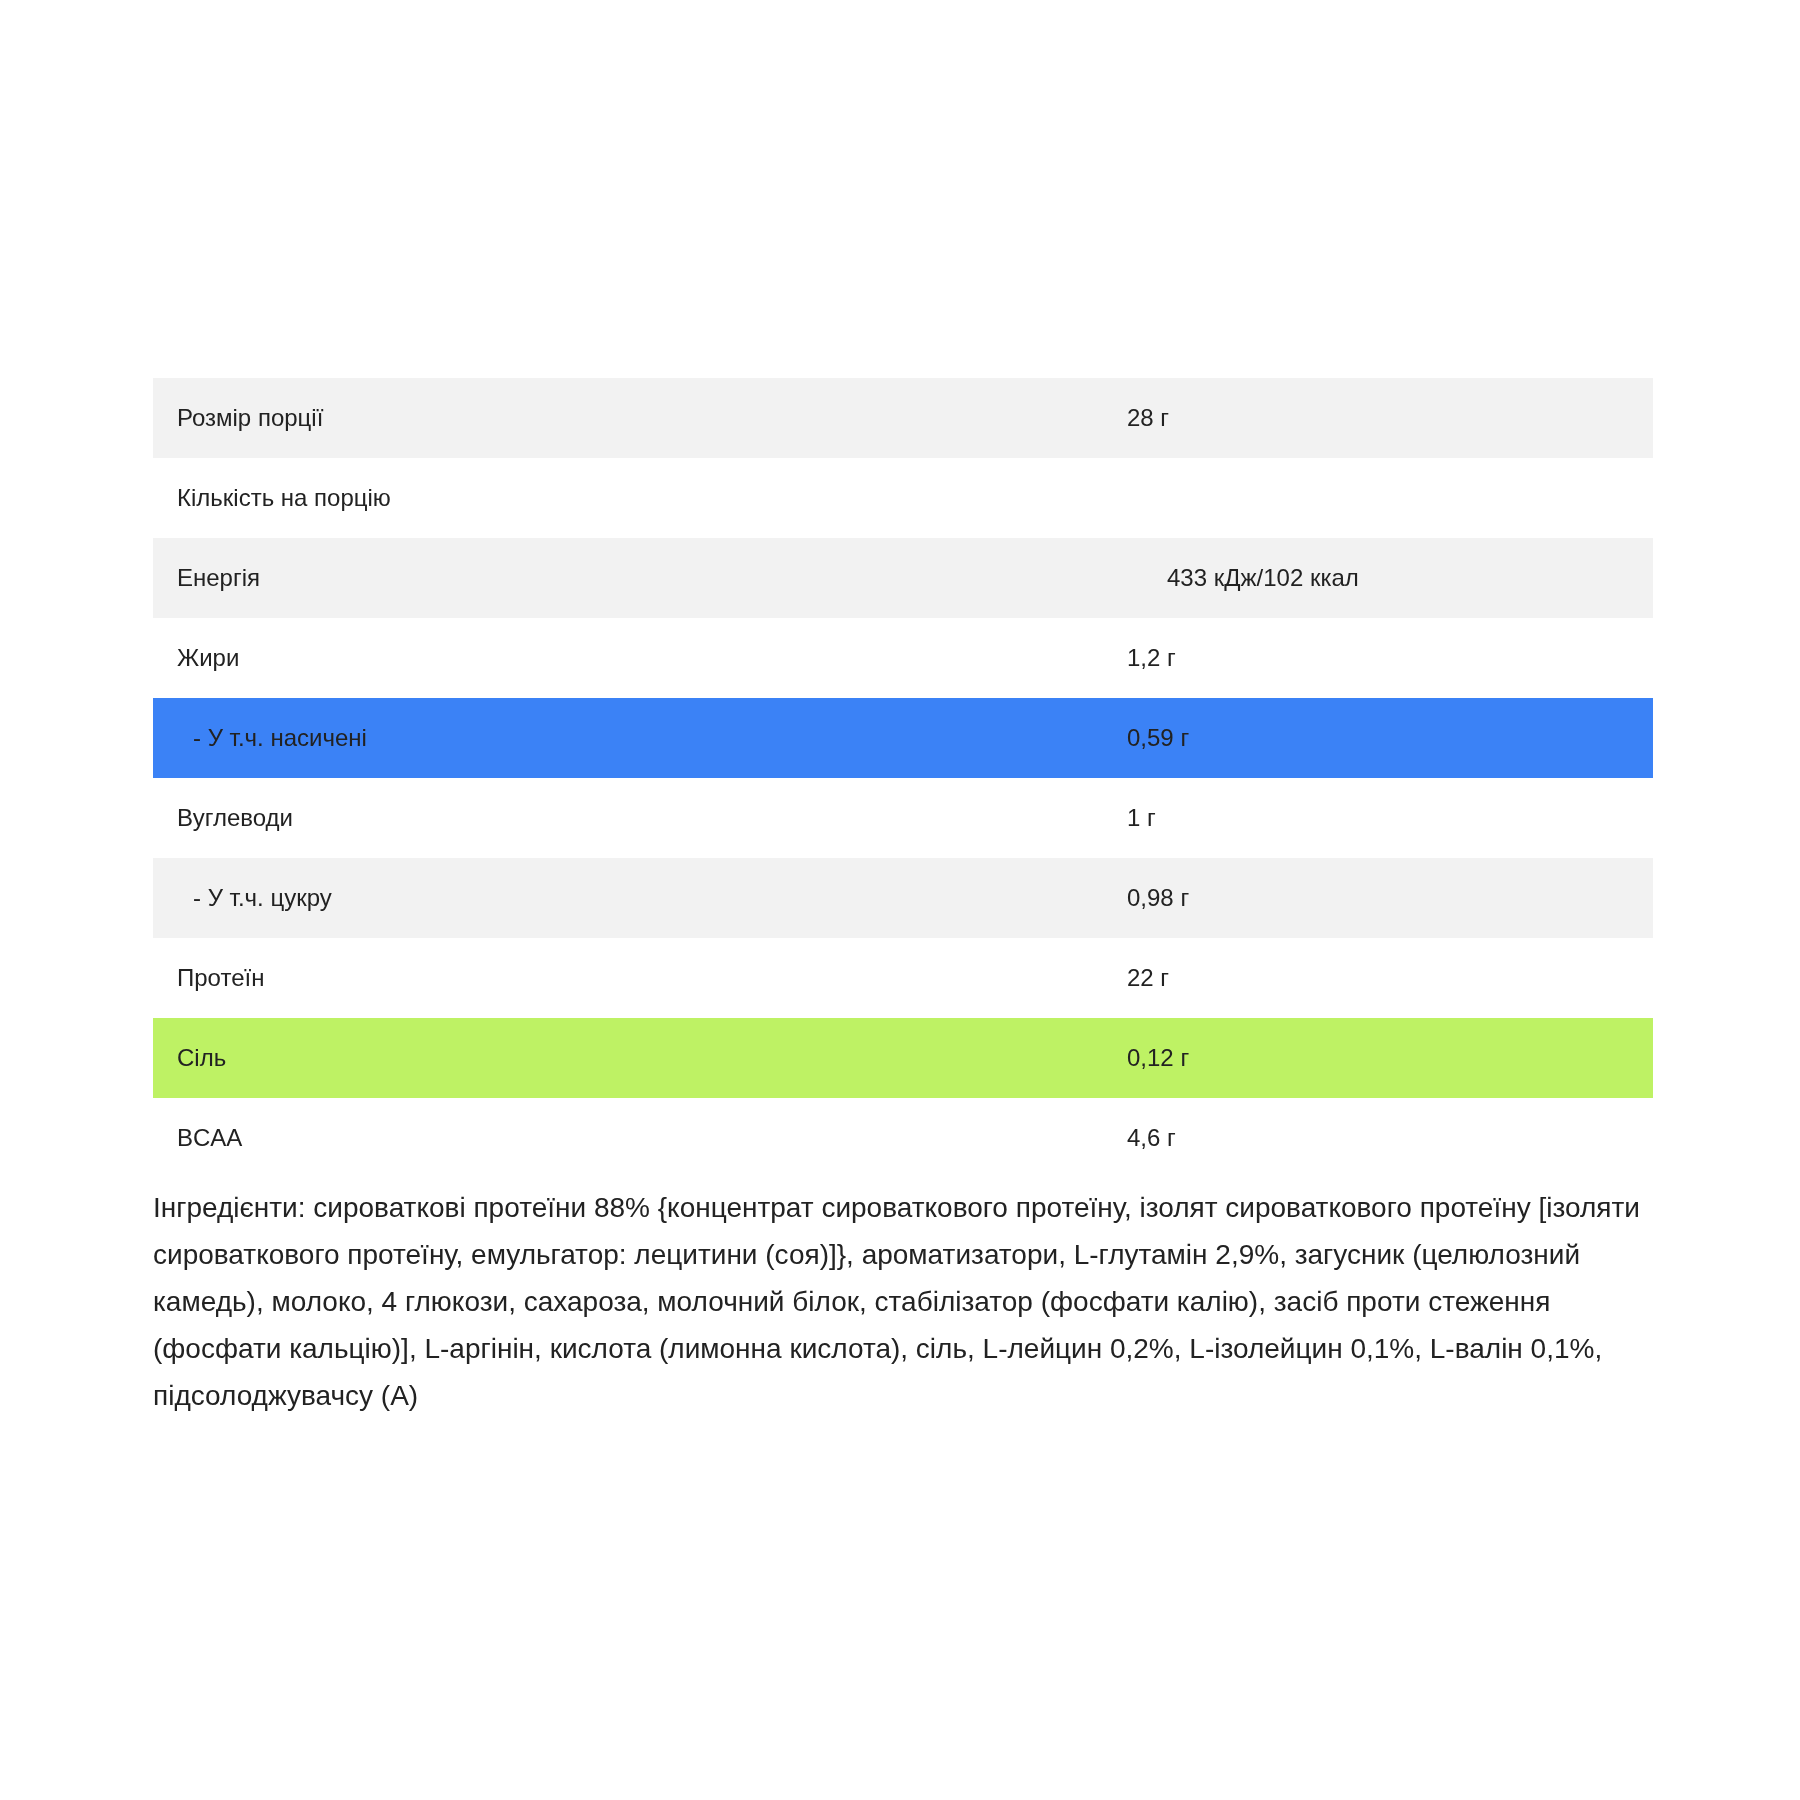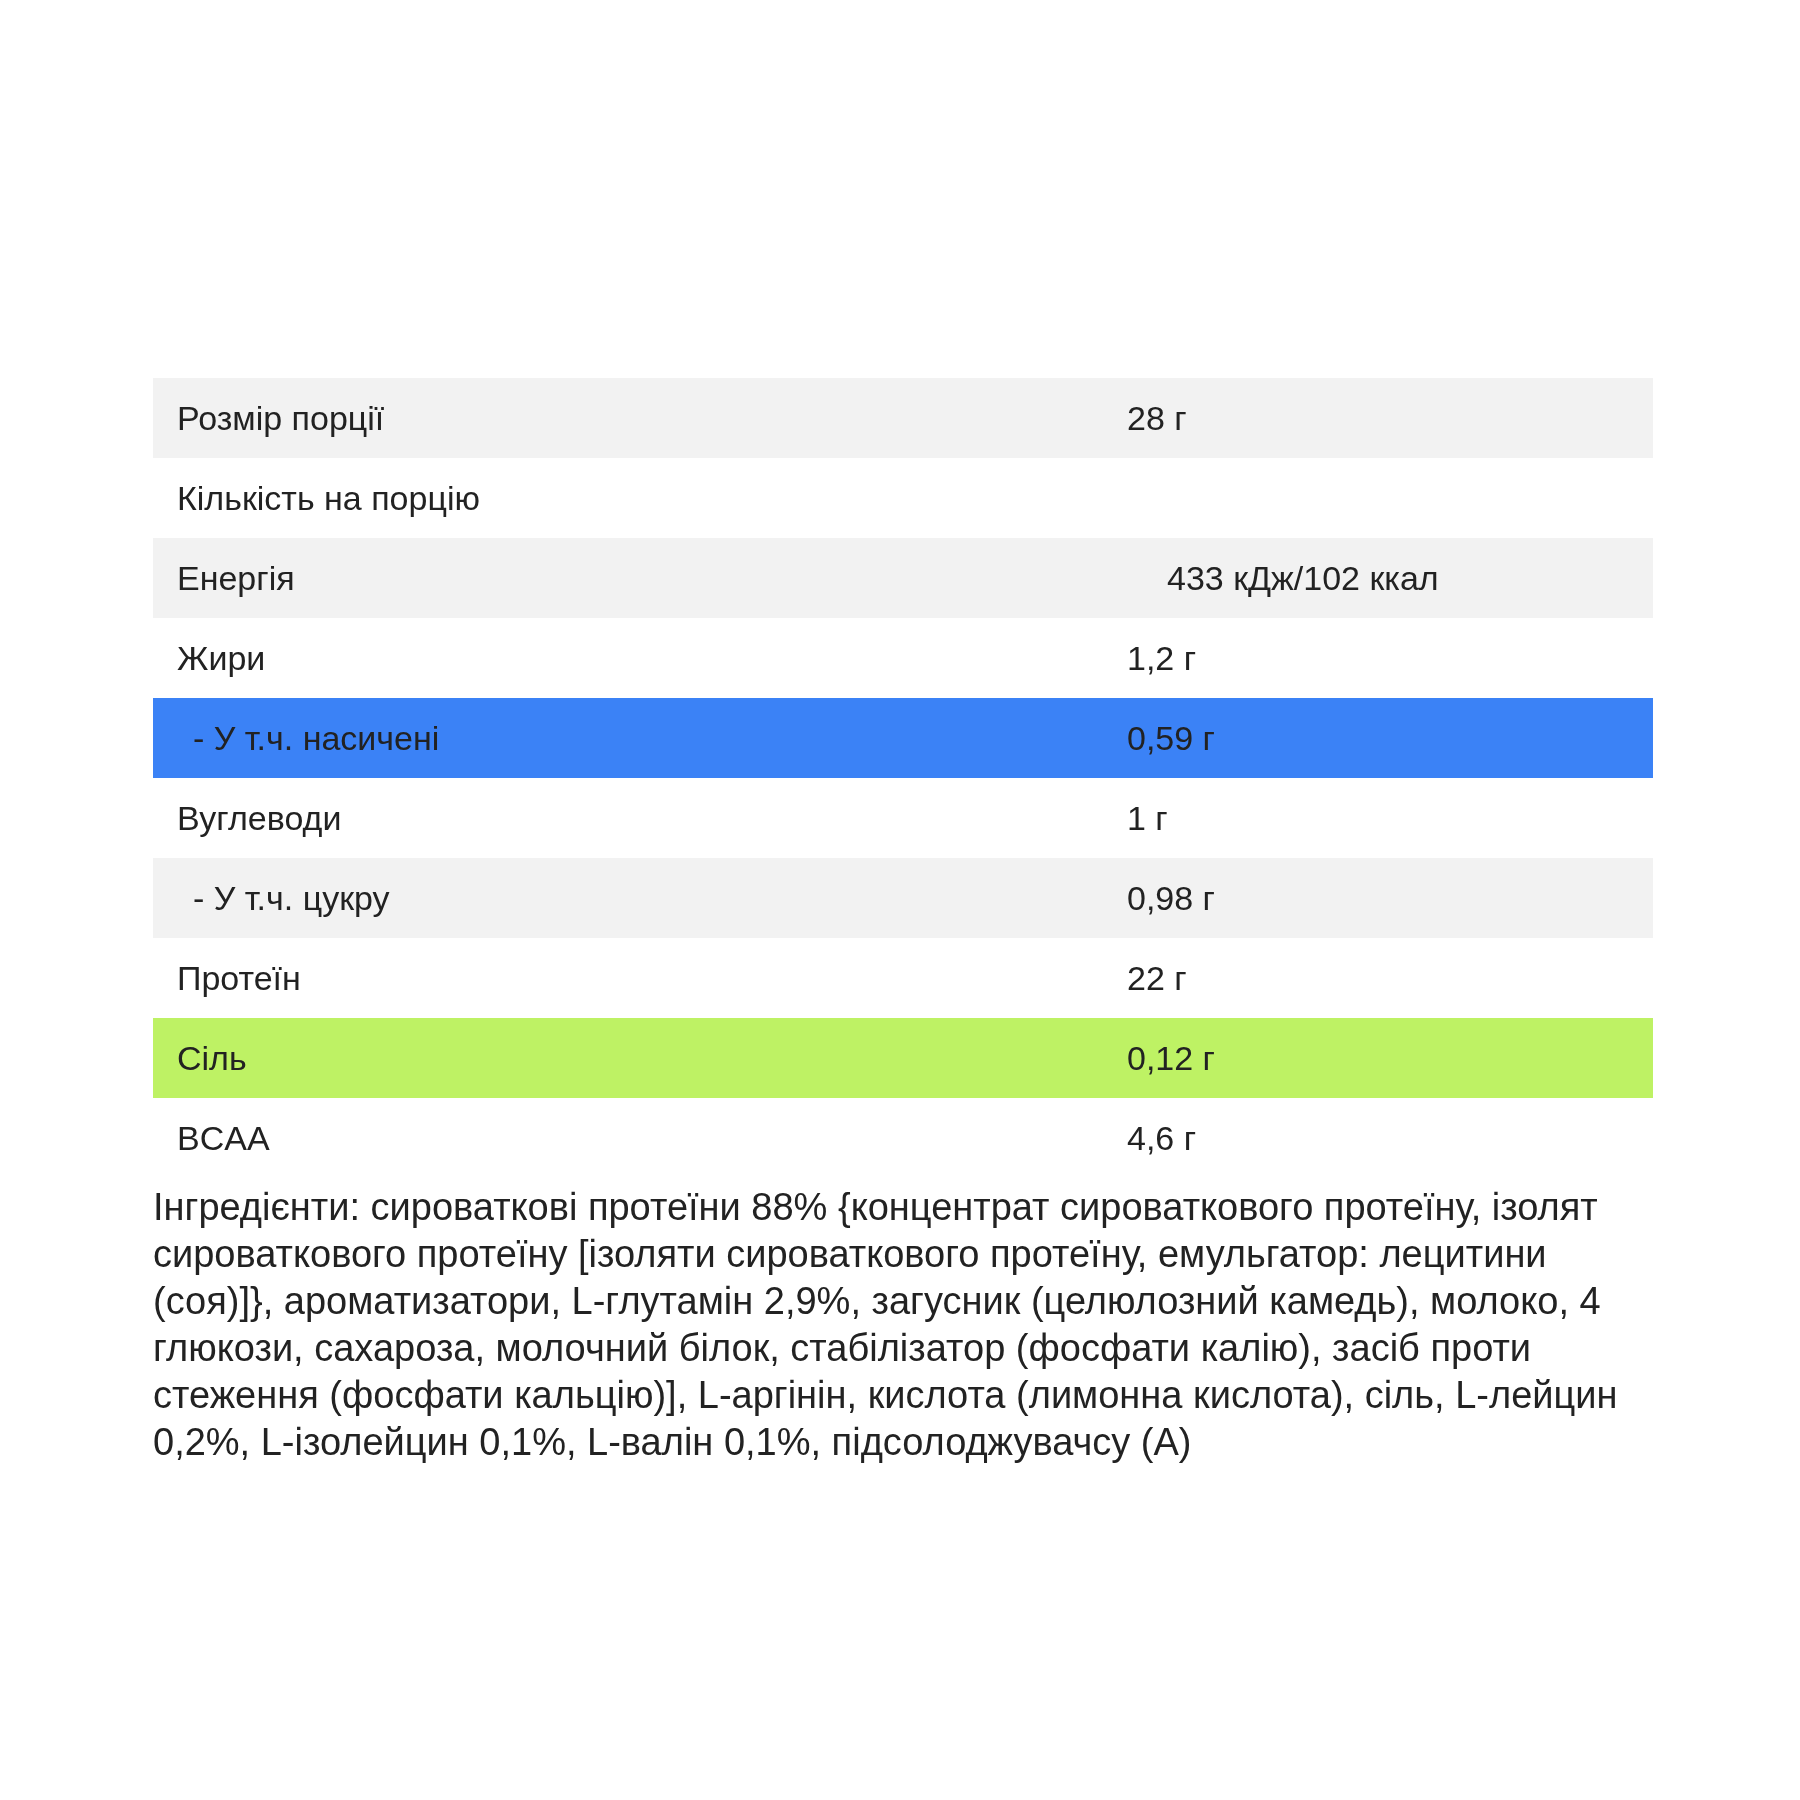--- a/index.html
+++ b/index.html
@@ -20,39 +20,39 @@
     width: 1500px;
   }
   .nutrition-table {
     width: 1500px;
   }
   .row {
     display: grid;
     grid-template-columns: 974px 1fr;
     align-items: center;
     height: 80px;
-    font-size: 34px;
+    font-size: 24px;
     line-height: 1.2;
   }
   .cell.label {
     padding-left: 24px;
     white-space: nowrap;
   }
   .cell.label.indent {
     padding-left: 40px;
   }
   .cell.value {
     padding-left: 0;
     white-space: nowrap;
   }
   .ingredients {
     margin: 0;
     margin-top: 6px;
     width: 1500px;
-    font-size: 38px;
+    font-size: 28px;
     line-height: 47px;
     text-align: left;
   }
 </style>
 </head>
 <body style="background: rgb(255, 255, 255); color: rgb(34, 34, 34);">
 
 <div class="content">
   <div class="nutrition-table" id="nutrition-table">
   <div class="row" style="background: rgb(242, 242, 242);">

